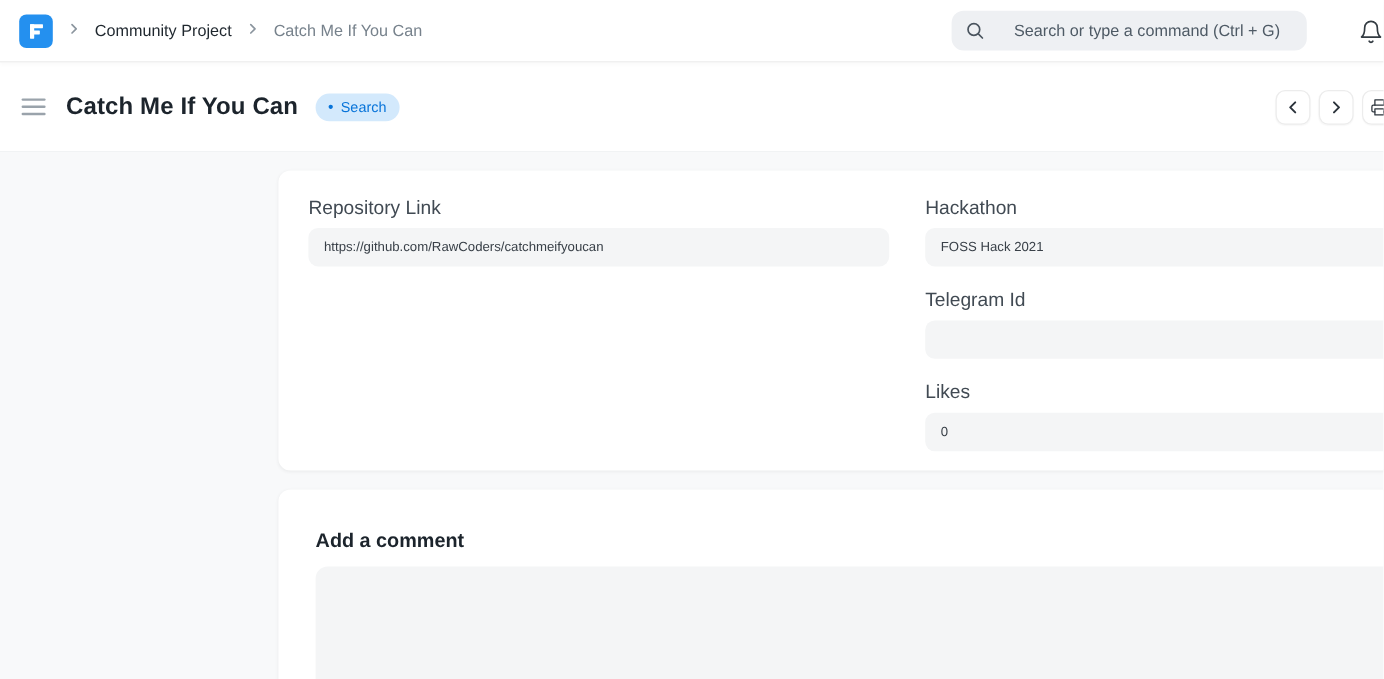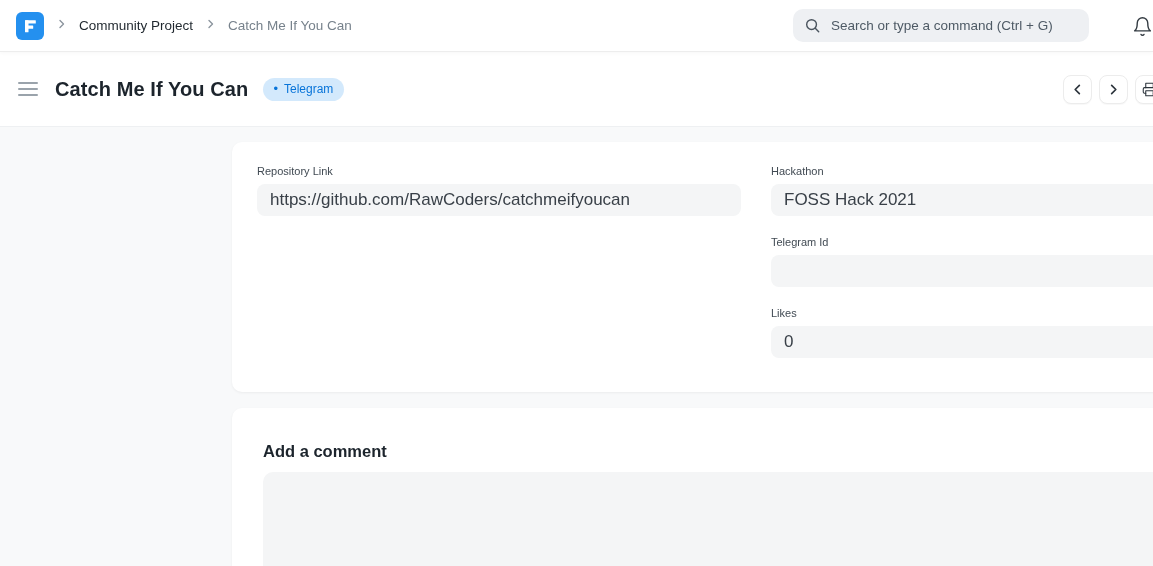--- a/index.html
+++ b/index.html
@@ -37,21 +37,21 @@
   .crumb.current { color:#77828c; }
   .crumb.parent { color:#1f272e; }
 
   .search-bar {
     margin-left:auto;
     margin-right:48px;
     width:296px; height:33px;
     background:#eef0f3;
     border-radius:10px;
     display:flex; align-items:center;
-    gap:11px;
+    gap:25px;
     padding:0 12px;
     cursor:pointer;
   }
   .search-input {
     border:none; background:transparent; outline:none;
     font-family:inherit;
     font-size:13.5px; color:#3e4650;
     width:100%;
   }
   .search-input::placeholder { color:#4e5a65; opacity:1; }
@@ -138,32 +138,32 @@
     height:250px;
     padding:23px 25px 27px;
   }
   .form-grid {
     display:grid;
     grid-template-columns:484px 484px;
     column-gap:30px;
   }
   .field + .field { margin-top:20px; }
   .field-label {
-    font-size:11px;
+    font-size:16px;
     color:#414a53;
     margin-bottom:7px;
   }
   .field-input {
     width:100%; height:32px;
     background:#f4f5f6;
     border:none;
     border-radius:8px;
     padding:0 13px;
     font-family:inherit;
-    font-size:17px;
+    font-size:11px;
     color:#394048;
     outline:none;
   }
 
   .card-comment {
     top:281px;
     height:290px;
     padding:34px 31px;
   }
   .comment-heading {
@@ -239,21 +239,21 @@
 
 <section class="page-header">
   <button class="menu-btn">
     <span></span>
       <span></span>
       <span></span>
   </button>
   <h1 class="page-title">Catch Me If You Can</h1>
   <span class="status-badge">
     <span class="dot">•</span>
-    <span>Telegram</span>
+    <span>Search</span>
   </span>
 
   <div class="header-buttons">
     <button class="icon-btn">
       <span>
         <svg width="13" height="13" viewBox="0 0 14 14" fill="none" stroke="#2c343c" stroke-width="1.8" stroke-linecap="round" stroke-linejoin="round">
             <polyline points="9,2.5 4.5,7 9,11.5"></polyline>
           </svg>
       </span>
     </button>

